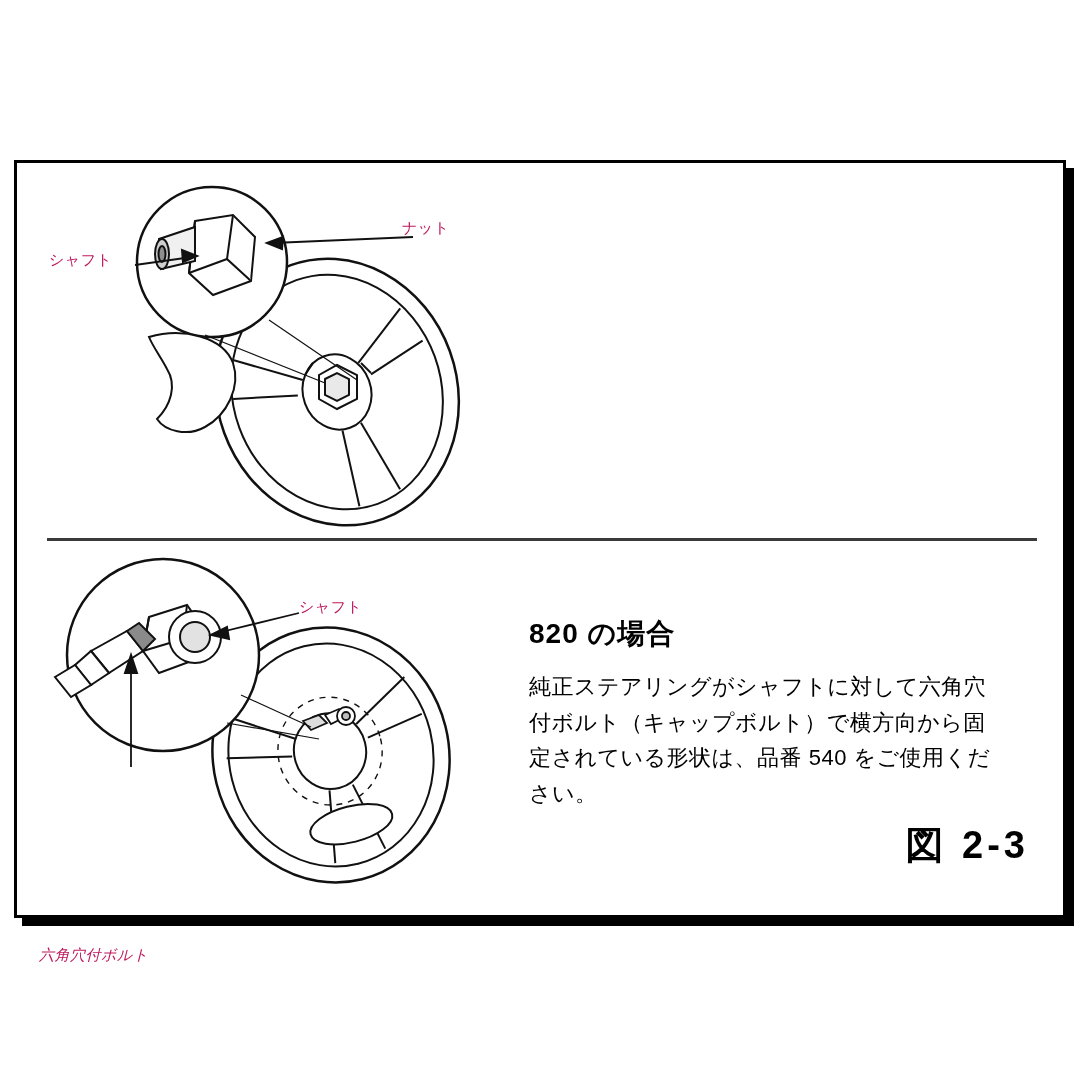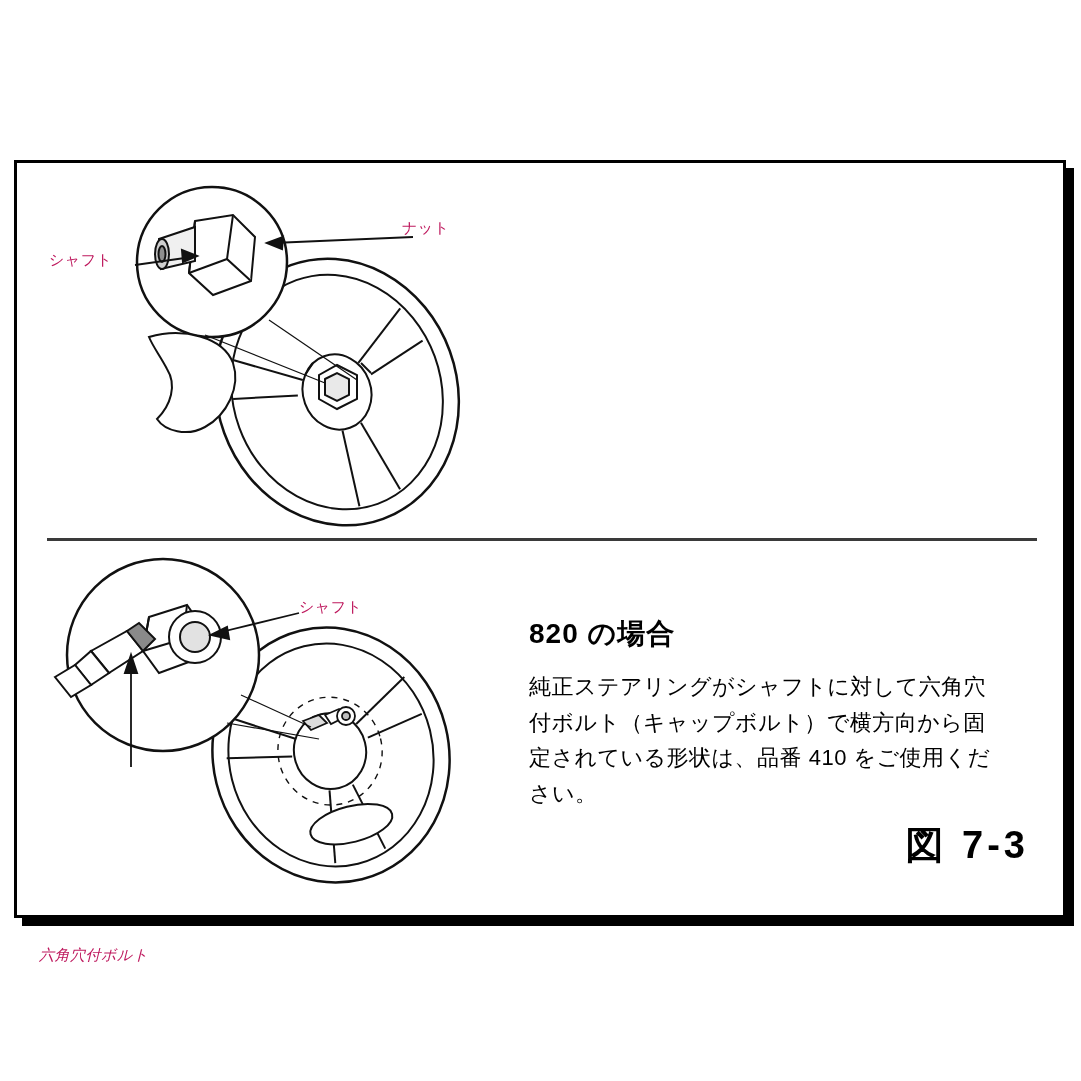--- a/index.html
+++ b/index.html
@@ -240,18 +240,18 @@
       <polygon points="100,100 94,118 106,118" fill="#111111"></polygon>
     </svg>
   </div>
 
   <div class="callout" id="label-shaft-2">シャフト</div>
   <div class="callout" id="label-bolt-2">六角穴付ボルト</div>
 
 
   <div class="text-block" id="text-820">
     <p class="block-title">820 の場合</p>
-    <p class="block-body">純正ステアリングがシャフトに対して六角穴付ボルト（キャップボルト）で横方向から固定されている形状は、品番 410 をご使用ください。</p>
+    <p class="block-body">純正ステアリングがシャフトに対して六角穴付ボルト（キャップボルト）で横方向から固定されている形状は、品番 540 をご使用ください。</p>
   </div>
 
-  <div id="figure-number">図 7-3</div>
+  <div id="figure-number">図 2-3</div>
 
 </div>
 
 </body></html>

